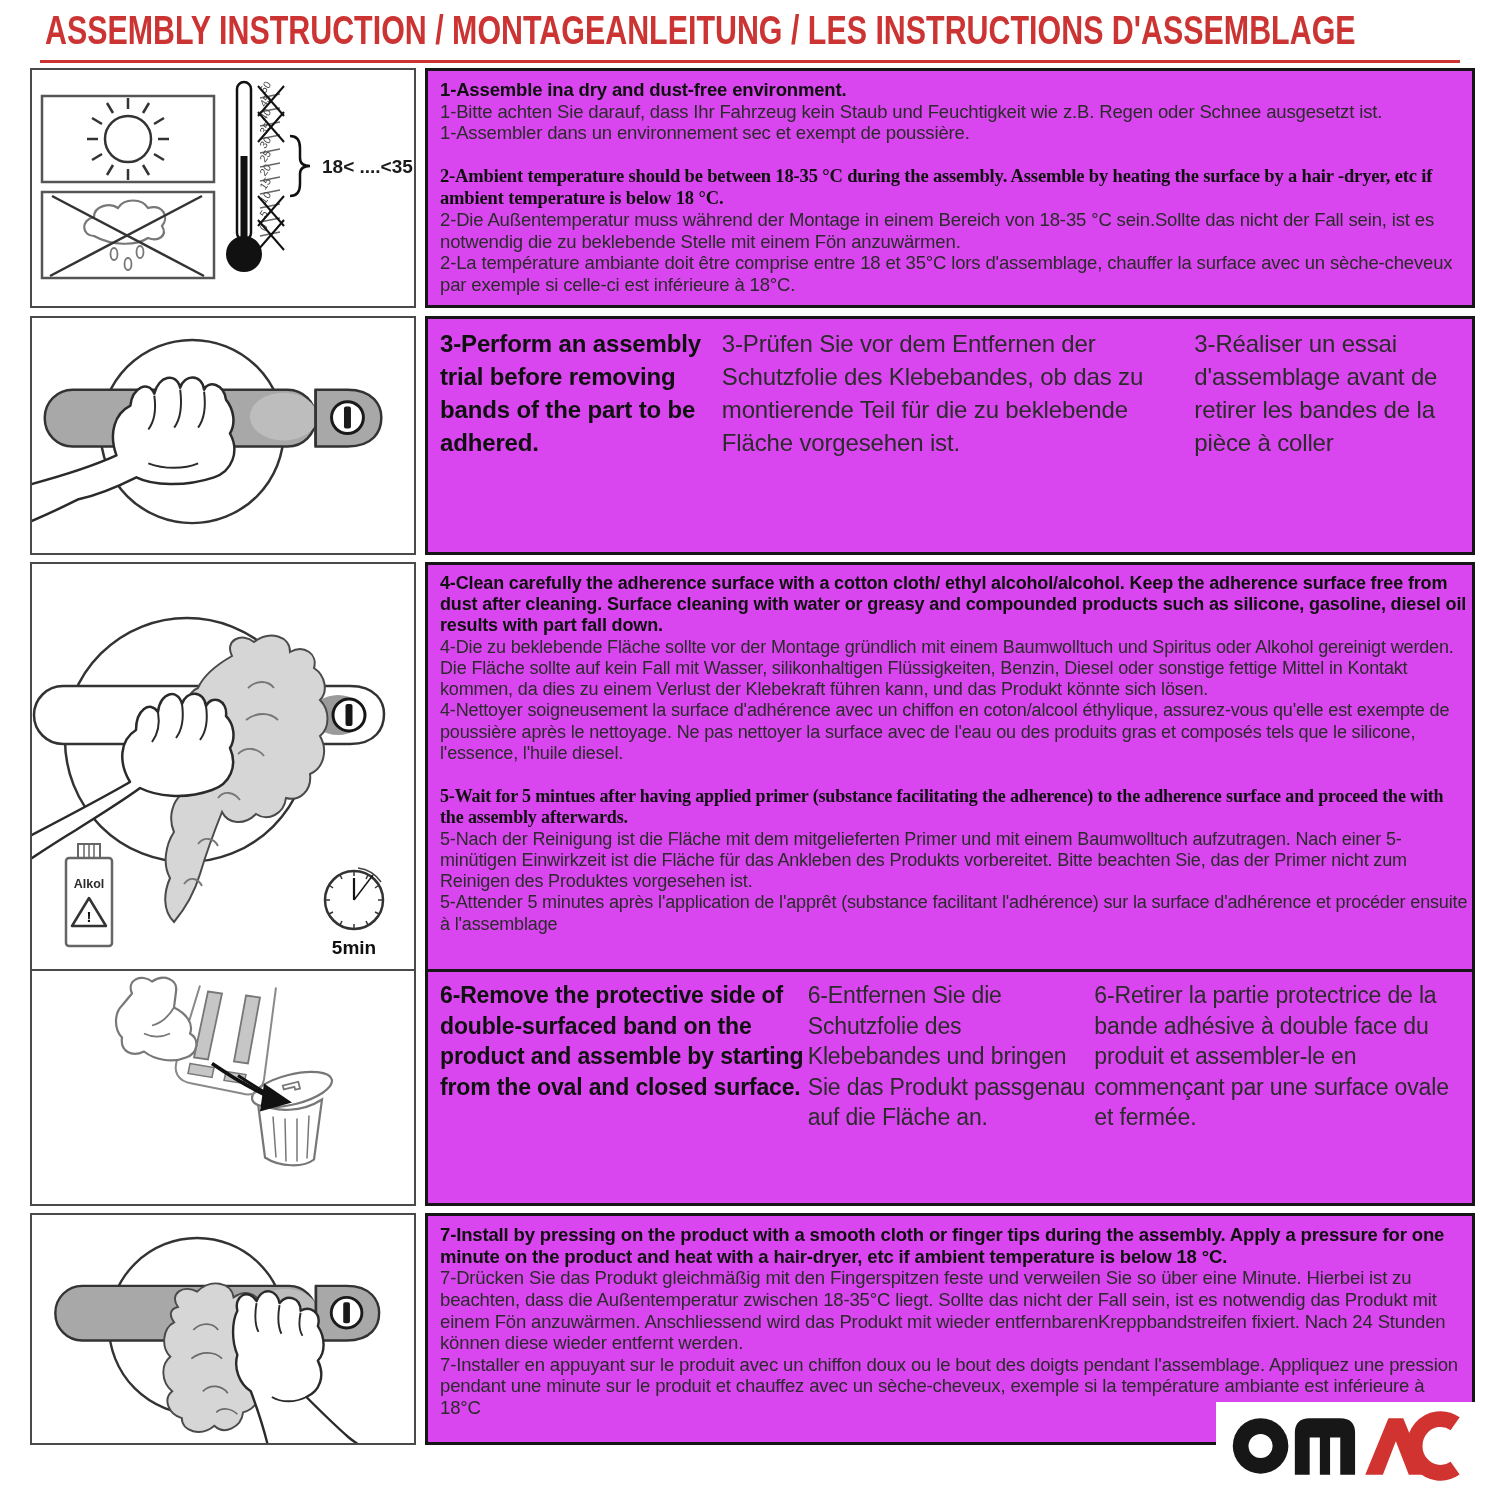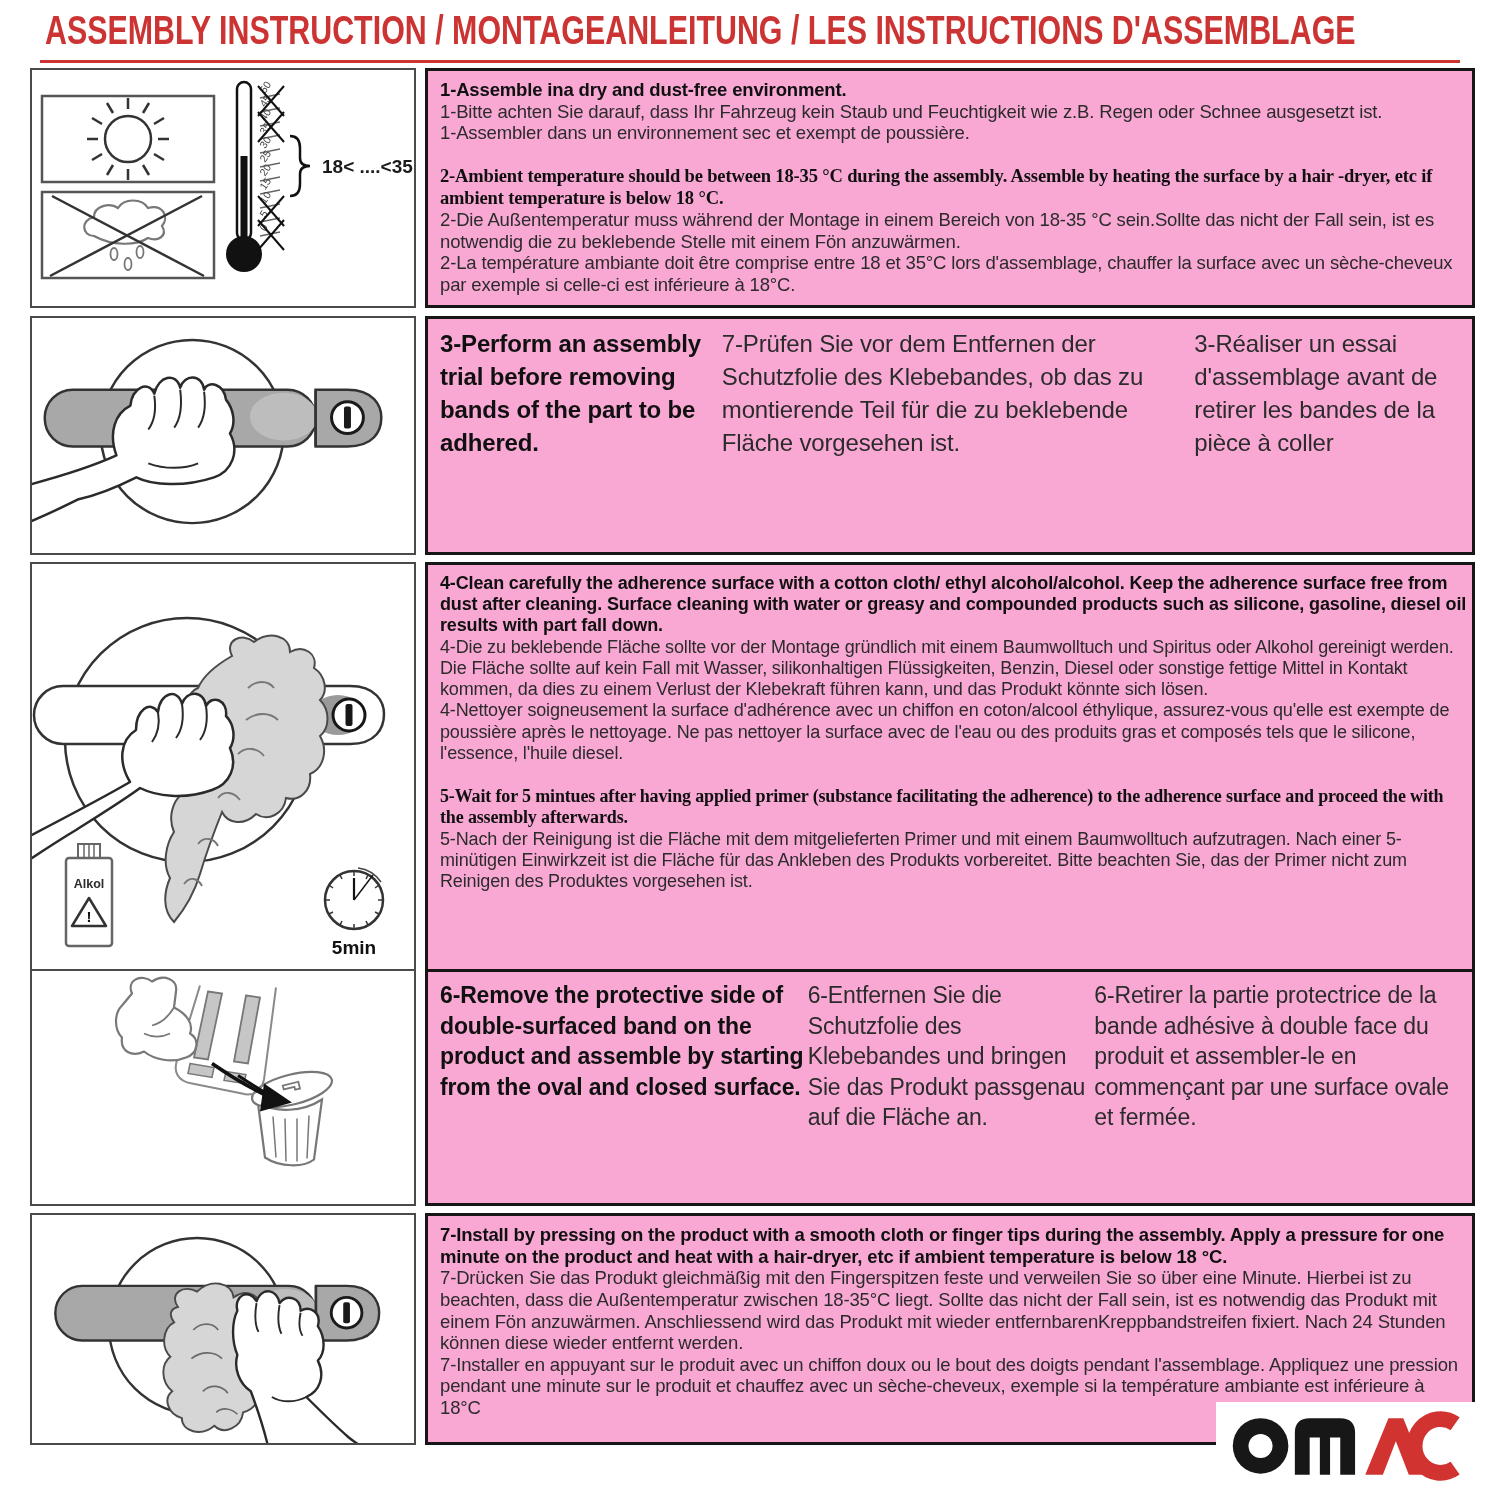--- a/index.html
+++ b/index.html
@@ -2,21 +2,21 @@
 <html><head>
 <meta charset="utf-8">
 <style>
   html,body{margin:0;padding:0;background:#fff;}
   body{width:1500px;height:1500px;position:relative;font-family:"Liberation Sans",sans-serif;overflow:hidden;}
   .title{position:absolute;left:45px;top:8px;font-size:40px;font-weight:bold;color:#cc3433;
          white-space:nowrap;transform:scaleX(0.76);transform-origin:left top;letter-spacing:0px;}
   .rule{position:absolute;left:40px;top:60px;width:1420px;height:3px;background:#cc3433;}
   .fig{position:absolute;left:30px;width:386px;border:2px solid #4a4a4a;background:#fff;box-sizing:border-box;}
   .fig svg{display:block;width:100%;height:100%;}
-  .rbox{position:absolute;left:425px;width:1050px;border:3px solid #161616;background:#f9a8d4;
+  .rbox{position:absolute;left:425px;width:1050px;border:3px solid #161616;background:#d946ef;
         box-sizing:border-box;overflow:hidden;padding:8px 4px 4px 12px;}
   .rbox p{margin:0;color:#2b2b2b;letter-spacing:-0.15px;}
   .r1 p,.r5 p{font-size:18.5px;line-height:1.17;}
   .r3 p{font-size:18px;line-height:1.18;}
   .r2 p{font-size:24px;line-height:1.38;max-width:965px;}
   .r4 p{font-size:23px;line-height:1.33;}
   .r2,.r4{display:flex;flex-direction:row;justify-content:center;}
   .rbox p.b{font-weight:bold;color:#101010;}
   .gap{margin-top:22px !important;font-family:Liberation Serif, serif;}
   .pos-r1{top:68px;height:240px;}
@@ -129,21 +129,21 @@
   </g>
   <g>
     <path d="M-6,168 C32,158 62,148 84,138 C76,116 82,96 98,88 C100,70 116,62 122,76 C126,58 144,54 148,70 C152,56 170,56 172,72 C176,62 192,66 194,82 C202,92 204,106 198,116 C208,134 200,154 182,160 C152,170 120,168 104,160 C88,168 64,178 46,182 C26,192 8,200 -6,206 Z" fill="#fff" stroke="#2a2a2a" stroke-width="2.5" stroke-linejoin="round"></path>
     <path d="M122,78 C124,92 122,104 116,112 M148,72 C150,88 148,102 142,110 M172,74 C174,90 172,102 166,110 M116,146 C132,152 152,152 166,146" fill="none" stroke="#2a2a2a" stroke-width="2"></path>
   </g>
 </svg>
 </div>
 
 <div class="rbox r2 pos-r2">
   <p class="b">3-Perform an assembly trial before removing bands of the part to be adhered.</p>
-  <p>7-Prüfen Sie vor dem Entfernen der Schutzfolie des Klebebandes, ob das zu montierende Teil für die zu beklebende Fläche vorgesehen ist.</p>
+  <p>3-Prüfen Sie vor dem Entfernen der Schutzfolie des Klebebandes, ob das zu montierende Teil für die zu beklebende Fläche vorgesehen ist.</p>
   <p>3-Réaliser un essai d'assemblage avant de retirer les bandes de la pièce à coller</p>
 </div>
 
 <div class="fig pos-r3">
 <svg viewBox="0 0 382 396">
   <circle cx="155" cy="148" r="122" fill="#fff" stroke="#333" stroke-width="2.5"></circle>
   <g>
     <rect x="2" y="94" width="280" height="58" rx="29" fill="#fff" stroke="#333" stroke-width="2.5"></rect>
     <path d="M282,94 H318 C344,94 352,110 352,122 C352,136 344,152 318,152 H282 Z" fill="#fff" stroke="#333" stroke-width="2.5"></path>
     <line x1="282" y1="94" x2="282" y2="152" stroke="#333" stroke-width="2.5"></line>
@@ -192,20 +192,21 @@
   </g>
 </svg>
 </div>
 
 <div class="rbox r3 pos-r3">
   <p class="b">4-Clean carefully the adherence surface with a cotton cloth/ ethyl alcohol/alcohol. Keep the adherence surface free from dust after cleaning. Surface cleaning with water or greasy and compounded products such as silicone, gasoline, diesel oil results with part fall down.</p>
   <p>4-Die zu beklebende Fläche sollte vor der Montage gründlich mit einem Baumwolltuch und Spiritus oder Alkohol gereinigt werden. Die Fläche sollte auf kein Fall mit Wasser, silikonhaltigen Flüssigkeiten, Benzin, Diesel oder sonstige fettige Mittel in Kontakt kommen, da dies zu einem Verlust der Klebekraft führen kann, und das Produkt könnte sich lösen.</p>
   <p>4-Nettoyer soigneusement la surface d'adhérence avec un chiffon en coton/alcool éthylique, assurez-vous qu'elle est exempte de poussière après le nettoyage. Ne pas nettoyer la surface avec de l'eau ou des produits gras et composés tels que le silicone, l'essence, l'huile diesel.</p>
   <p class="b gap">5-Wait for 5 mintues after having applied primer (substance facilitating the adherence) to the adherence surface and proceed the with the assembly afterwards.</p>
   <p>5-Nach der Reinigung ist die Fläche mit dem mitgelieferten Primer und mit einem Baumwolltuch aufzutragen. Nach einer 5-minütigen Einwirkzeit ist die Fläche für das Ankleben des Produkts vorbereitet. Bitte beachten Sie, das der Primer nicht zum Reinigen des Produktes vorgesehen ist.</p>
+  <p>5-Attender 5 minutes après l'application de l'apprêt (substance facilitant l'adhérence) sur la surface d'adhérence et procéder ensuite à l'assemblage</p>
 </div>
 
 <div class="fig pos-r4">
 <svg viewBox="0 0 382 232">
   <g>
     <path d="M226,132 L233,186 C248,196 272,196 282,188 L290,128 C270,141 244,141 226,132 Z" fill="#fff" stroke="#777" stroke-width="2.2"></path>
     <line x1="241" y1="145" x2="244" y2="186" stroke="#777" stroke-width="1.5"></line>
     <line x1="253" y1="147" x2="254" y2="190" stroke="#777" stroke-width="1.5"></line>
     <line x1="265" y1="147" x2="265" y2="190" stroke="#777" stroke-width="1.5"></line>
     <line x1="277" y1="144" x2="275" y2="187" stroke="#777" stroke-width="1.5"></line>

